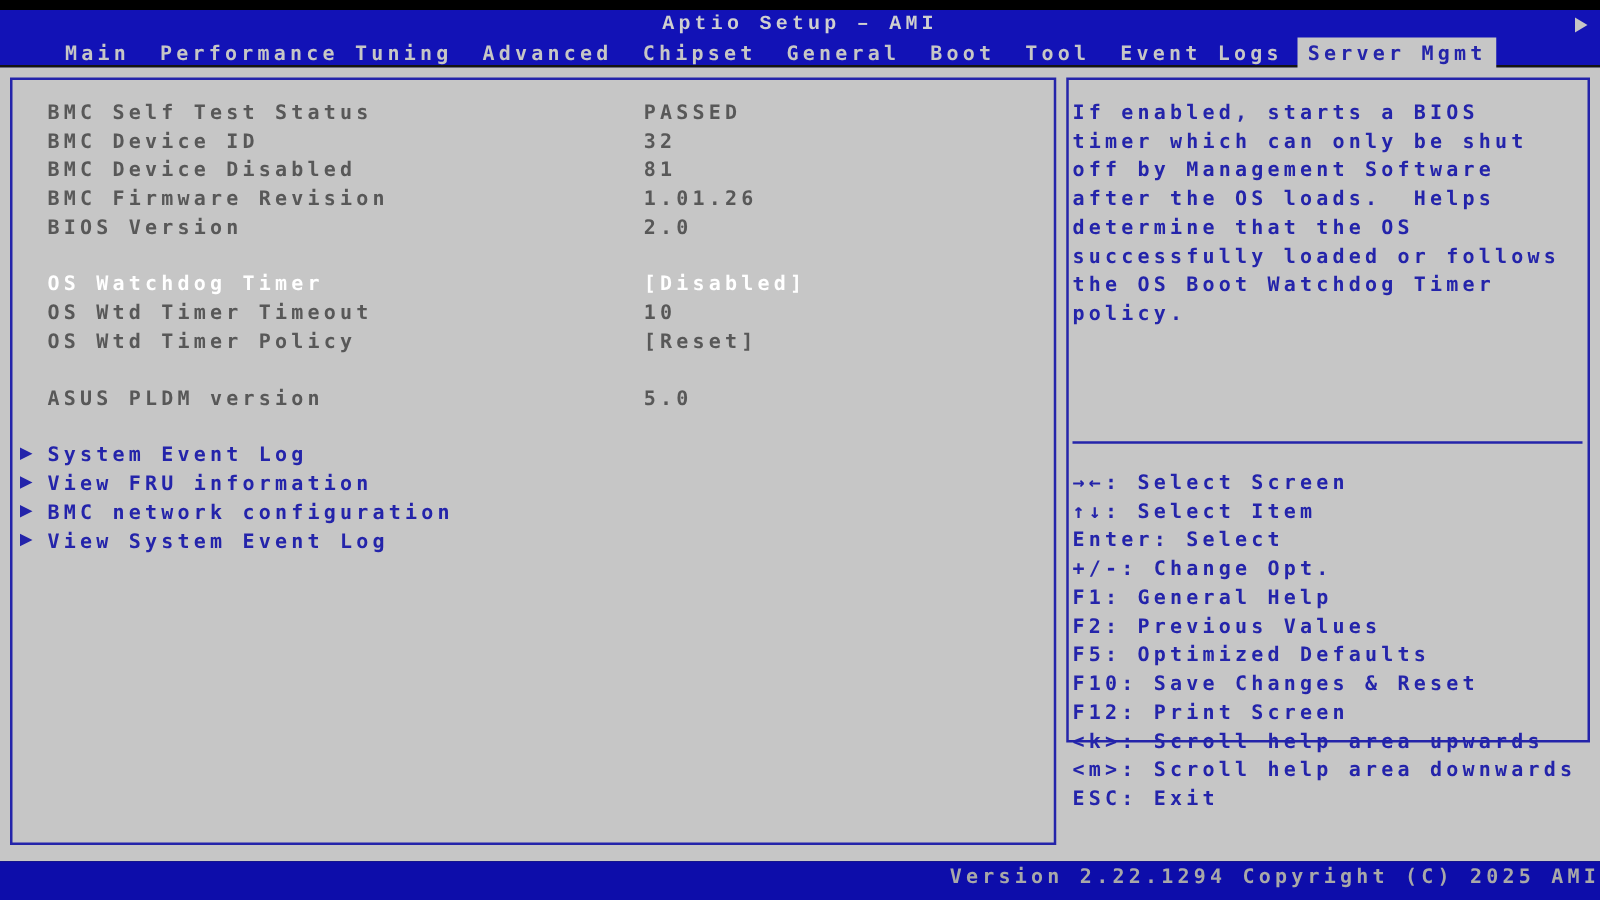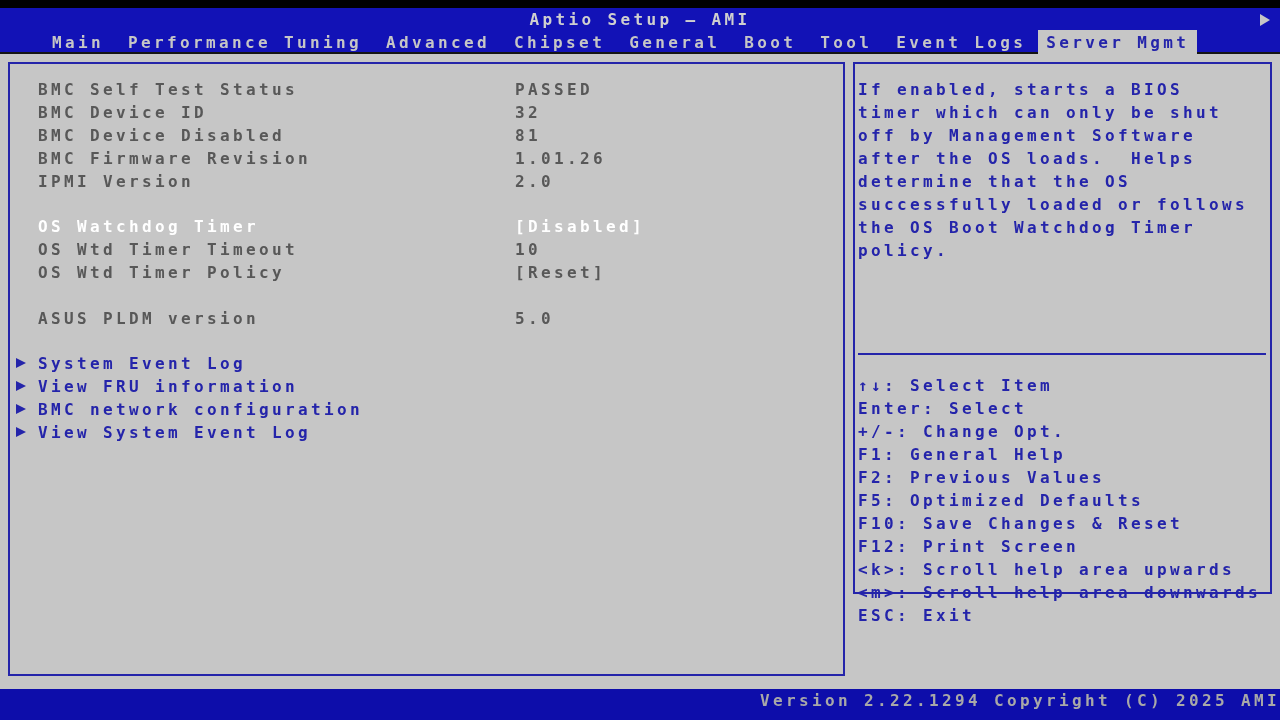--- a/index.html
+++ b/index.html
@@ -10,21 +10,21 @@
   html,body{margin:0;padding:0;}
   body{
     width:1280px;height:720px;background:#000;position:relative;overflow:hidden;
     font-family:"DejaVu Sans Mono","Liberation Mono",monospace;
     font-size:16px;font-weight:bold;letter-spacing:3.37px;
     -webkit-font-smoothing:antialiased;
   }
   
   .header{position:absolute;top:8px;left:0;width:1280px;height:44px;
     background:var(--bar_blue);border-bottom:2px solid #141414;}
-  .title-row{height:22px;line-height:23px;text-align:center;color:var(--title_text);}
+  .title-row{height:22px;line-height:23px;text-align:center;color:var(--title_text);font-family:Liberation Mono, monospace;}
   .menu-row{position:relative;height:22px;padding-left:40px;display:flex;align-items:stretch;}
   .tab{padding:2px 12px 0;line-height:21px;color:var(--bar_text);white-space:nowrap;}
   .tab.selected{background:var(--panel_gray);color:var(--text_blue);
     padding:2px 8px 0;margin-bottom:-4px;position:relative;z-index:2;}
   .overflow-arrow{position:absolute;right:10px;top:6px;width:0;height:0;
     border-left:10px solid var(--bar_text);
     border-top:6px solid transparent;border-bottom:6px solid transparent;}
   
   .body-bg{position:absolute;top:54px;left:0;width:1280px;height:635px;background:var(--panel_gray);}
   .left-panel{position:absolute;top:62px;left:8px;width:837px;height:614px;
@@ -116,21 +116,21 @@
 
       <div class="row">
         <span class="label">BMC Device Disabled</span><span class="value">81</span>
       </div>
 
       <div class="row">
         <span class="label">BMC Firmware Revision</span><span class="value">1.01.26</span>
       </div>
 
       <div class="row">
-        <span class="label">IPMI Version</span><span class="value">2.0</span>
+        <span class="label">BIOS Version</span><span class="value">2.0</span>
       </div>
     </div>
 
   <div class="group-watchdog">
 
       <div class="row selected">
         <span class="label">OS Watchdog Timer</span><span class="value">[Disabled]</span>
       </div>
 
       <div class="row">
@@ -179,20 +179,21 @@
 timer which can only be shut
 off by Management Software
 after the OS loads.  Helps
 determine that the OS
 successfully loaded or follows
 the OS Boot Watchdog Timer
 policy.</div>
   <div class="help-divider"></div>
   <div class="hotkeys">
 
+      <div class="hotkey-line">→←: Select Screen</div>
 
       <div class="hotkey-line">↑↓: Select Item</div>
 
       <div class="hotkey-line">Enter: Select</div>
 
       <div class="hotkey-line">+/-: Change Opt.</div>
 
       <div class="hotkey-line">F1: General Help</div>
 
       <div class="hotkey-line">F2: Previous Values</div>

